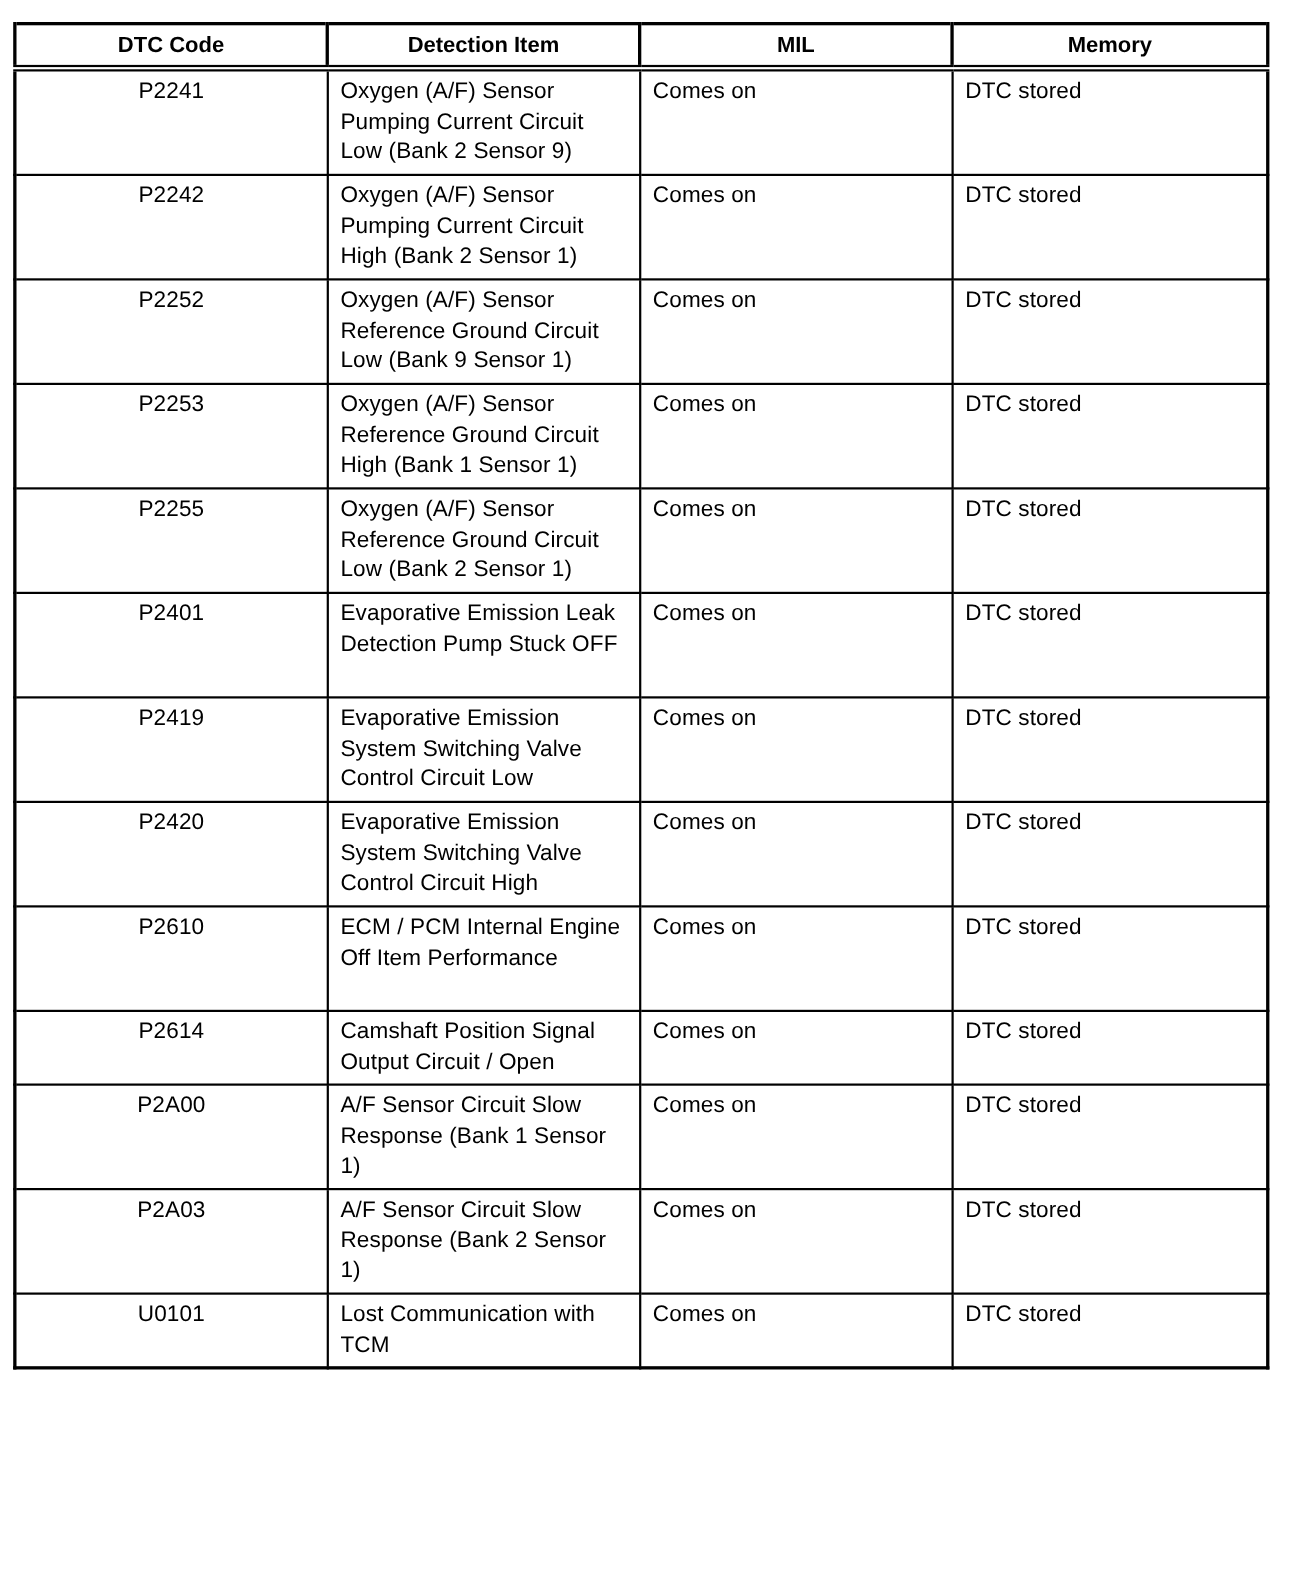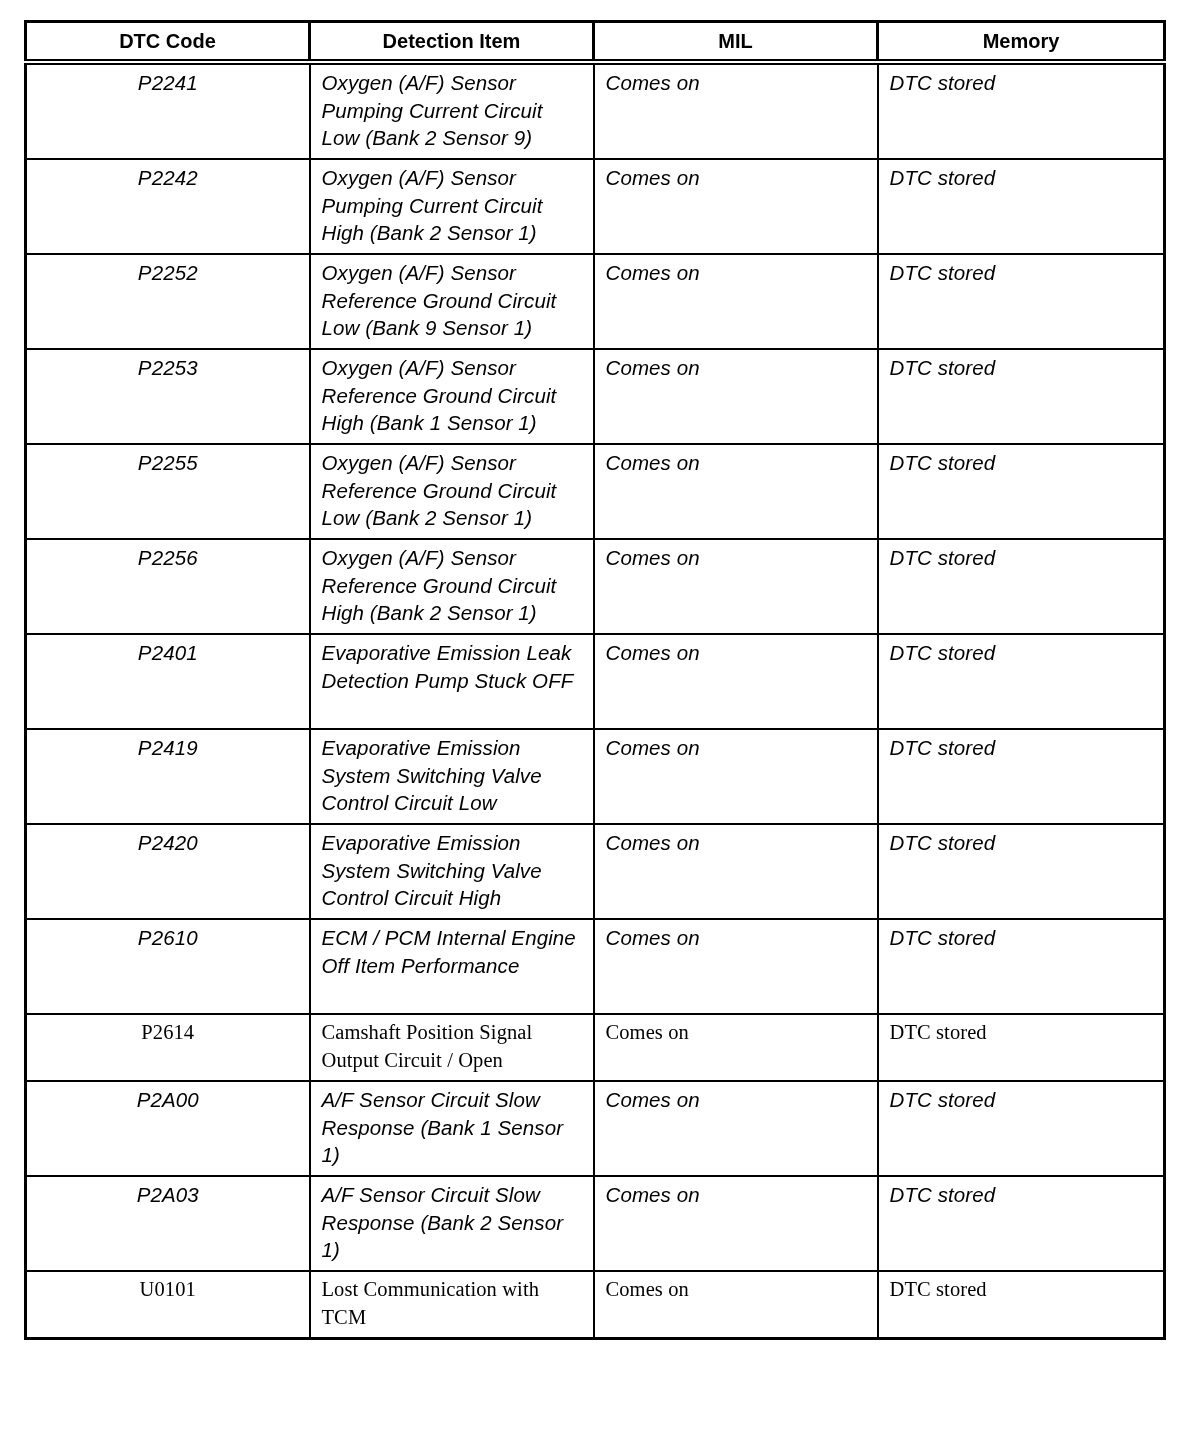--- a/index.html
+++ b/index.html
@@ -1,18 +1,18 @@
 <!DOCTYPE html>
 <html><head>
 <meta charset="utf-8">
 <style>
   html, body { margin: 0; padding: 0; background: #ffffff; }
   body { width: 1184px; height: 1434px; position: relative; font-family: "Liberation Sans", sans-serif; color: #000; }
   table.dtc {
-    position: absolute; left: 24px; top: 20px;
+    position: absolute; left: 12px; top: 20px;
     width: 1139px;
     border-collapse: collapse;
     border: 3px solid #000;
     table-layout: fixed;
   }
   table.dtc col.c1 { width: 284px; }
   table.dtc col.c2 { width: 284px; }
   table.dtc col.c3 { width: 284px; }
   table.dtc col.c4 { width: 287px; }
   table.dtc th {
@@ -23,22 +23,22 @@
     padding: 0;
   }
   table.dtc td {
     font-size: 20.5px; line-height: 27.5px;
     vertical-align: top;
     border: 2.5px solid #000;
     padding: 4px 10px 4px 11px;
     letter-spacing: 0.1px;
   }
   table.dtc td.code { text-align: center; padding-right: 0; padding-left: 0; }
-  table.dtc tr.h3 td { height: 85px; font-style: italic; }
-  table.dtc tr.h2 td { height: 57px; font-family: Liberation Serif, serif; }
+  table.dtc tr.h3 td { height: 85px; }
+  table.dtc tr.h2 td { height: 57px; }
   table.dtc tr.thin-top td { border-top-width: 1px; }
 </style>
 </head>
 <body>
 
 <table class="dtc">
   <colgroup>
       <col class="c1">
       <col class="c2">
       <col class="c3">
@@ -73,26 +73,20 @@
     </tr>
     <tr class="h3">
       <td class="code">P2253</td>
       <td>Oxygen (A/F) Sensor Reference Ground Circuit High (Bank 1 Sensor 1)</td>
       <td>Comes on</td>
       <td>DTC stored</td>
     </tr>
     <tr class="h3">
       <td class="code">P2255</td>
       <td>Oxygen (A/F) Sensor Reference Ground Circuit Low (Bank 2 Sensor 1)</td>
-      <td>Comes on</td>
-      <td>DTC stored</td>
-    </tr>
-    <tr class="h3">
-      <td class="code">P2256</td>
-      <td>Oxygen (A/F) Sensor Reference Ground Circuit High (Bank 2 Sensor 1)</td>
       <td>Comes on</td>
       <td>DTC stored</td>
     </tr>
     <tr class="h3">
       <td class="code">P2401</td>
       <td>Evaporative Emission Leak Detection Pump Stuck OFF</td>
       <td>Comes on</td>
       <td>DTC stored</td>
     </tr>
     <tr class="h3">

